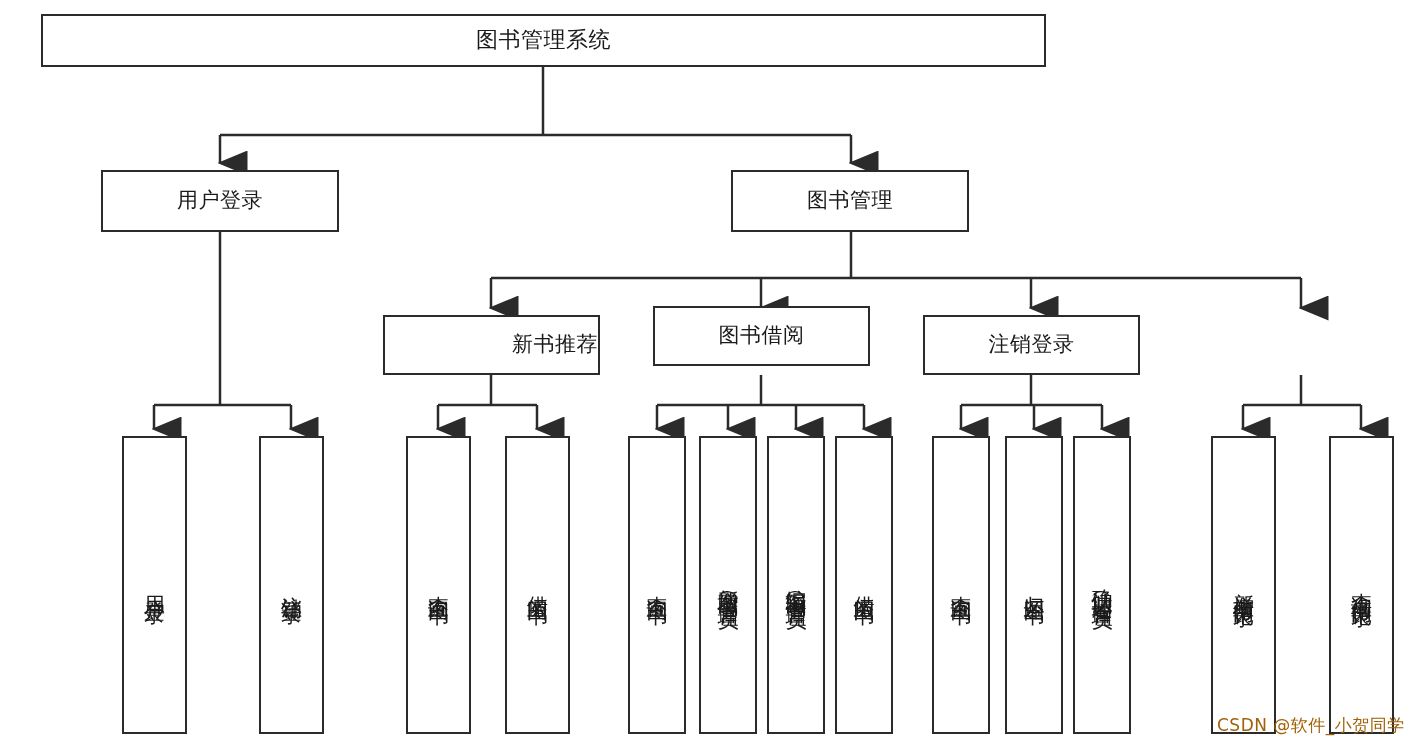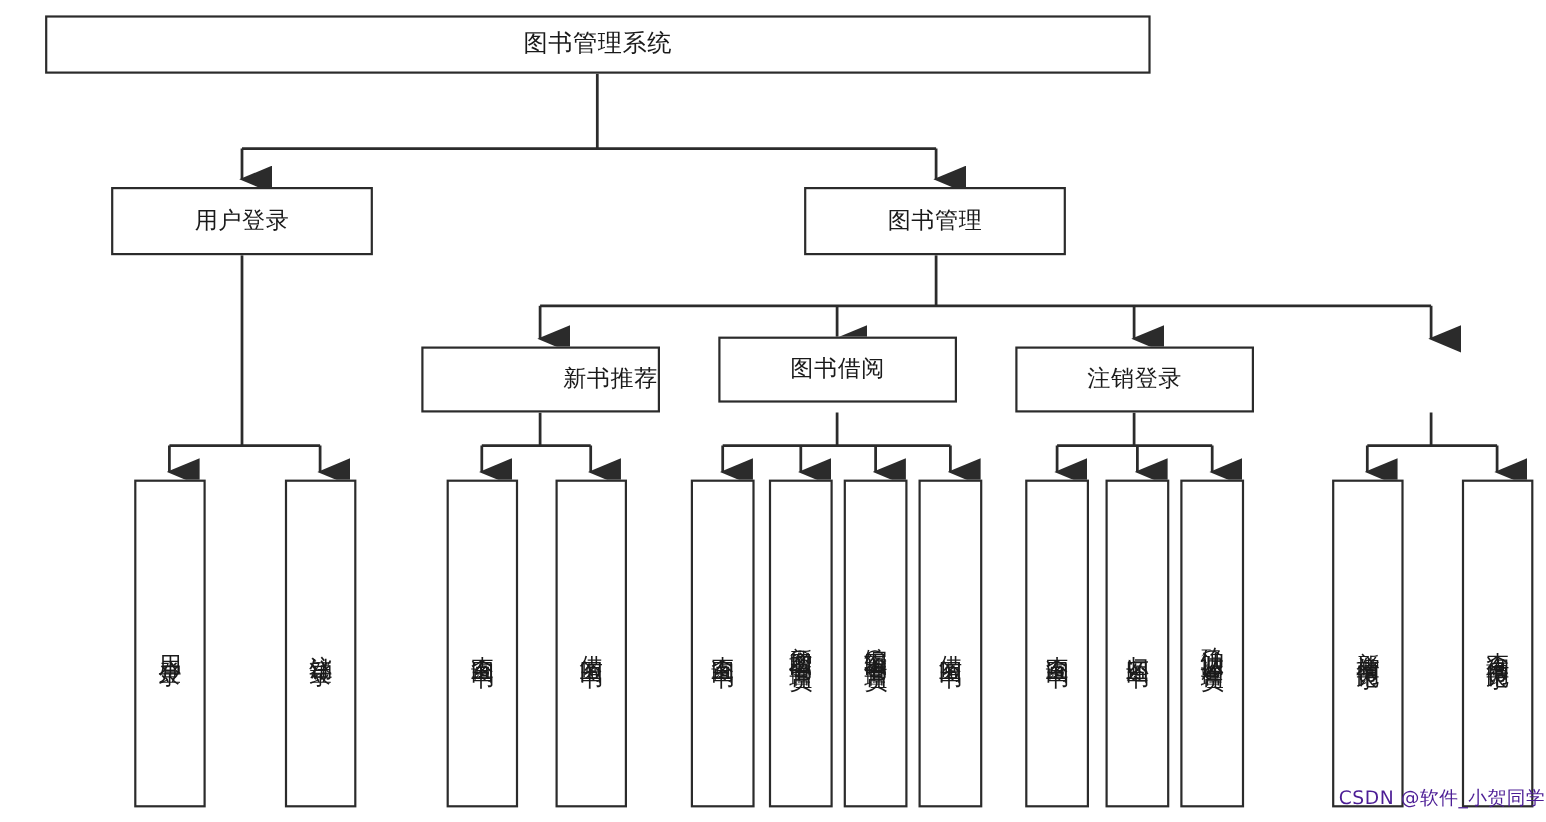--- a/index.html
+++ b/index.html
@@ -56,21 +56,21 @@
     padding: 4px 0;
   }
   .node-v .vlabel {
     writing-mode: vertical-rl;
     text-orientation: upright;
     display: block;
   }
   .watermark {
     position: absolute;
     font-size: 17px;
-    color: #4c1d95;
+    color: #a16207;
     white-space: nowrap;
     letter-spacing: 0.5px;
   }
 </style>
 </head>
 <body>
 
 <div id="canvas">
 
   <svg id="wires" viewBox="0 0 1405 747" xmlns="http://www.w3.org/2000/svg">

